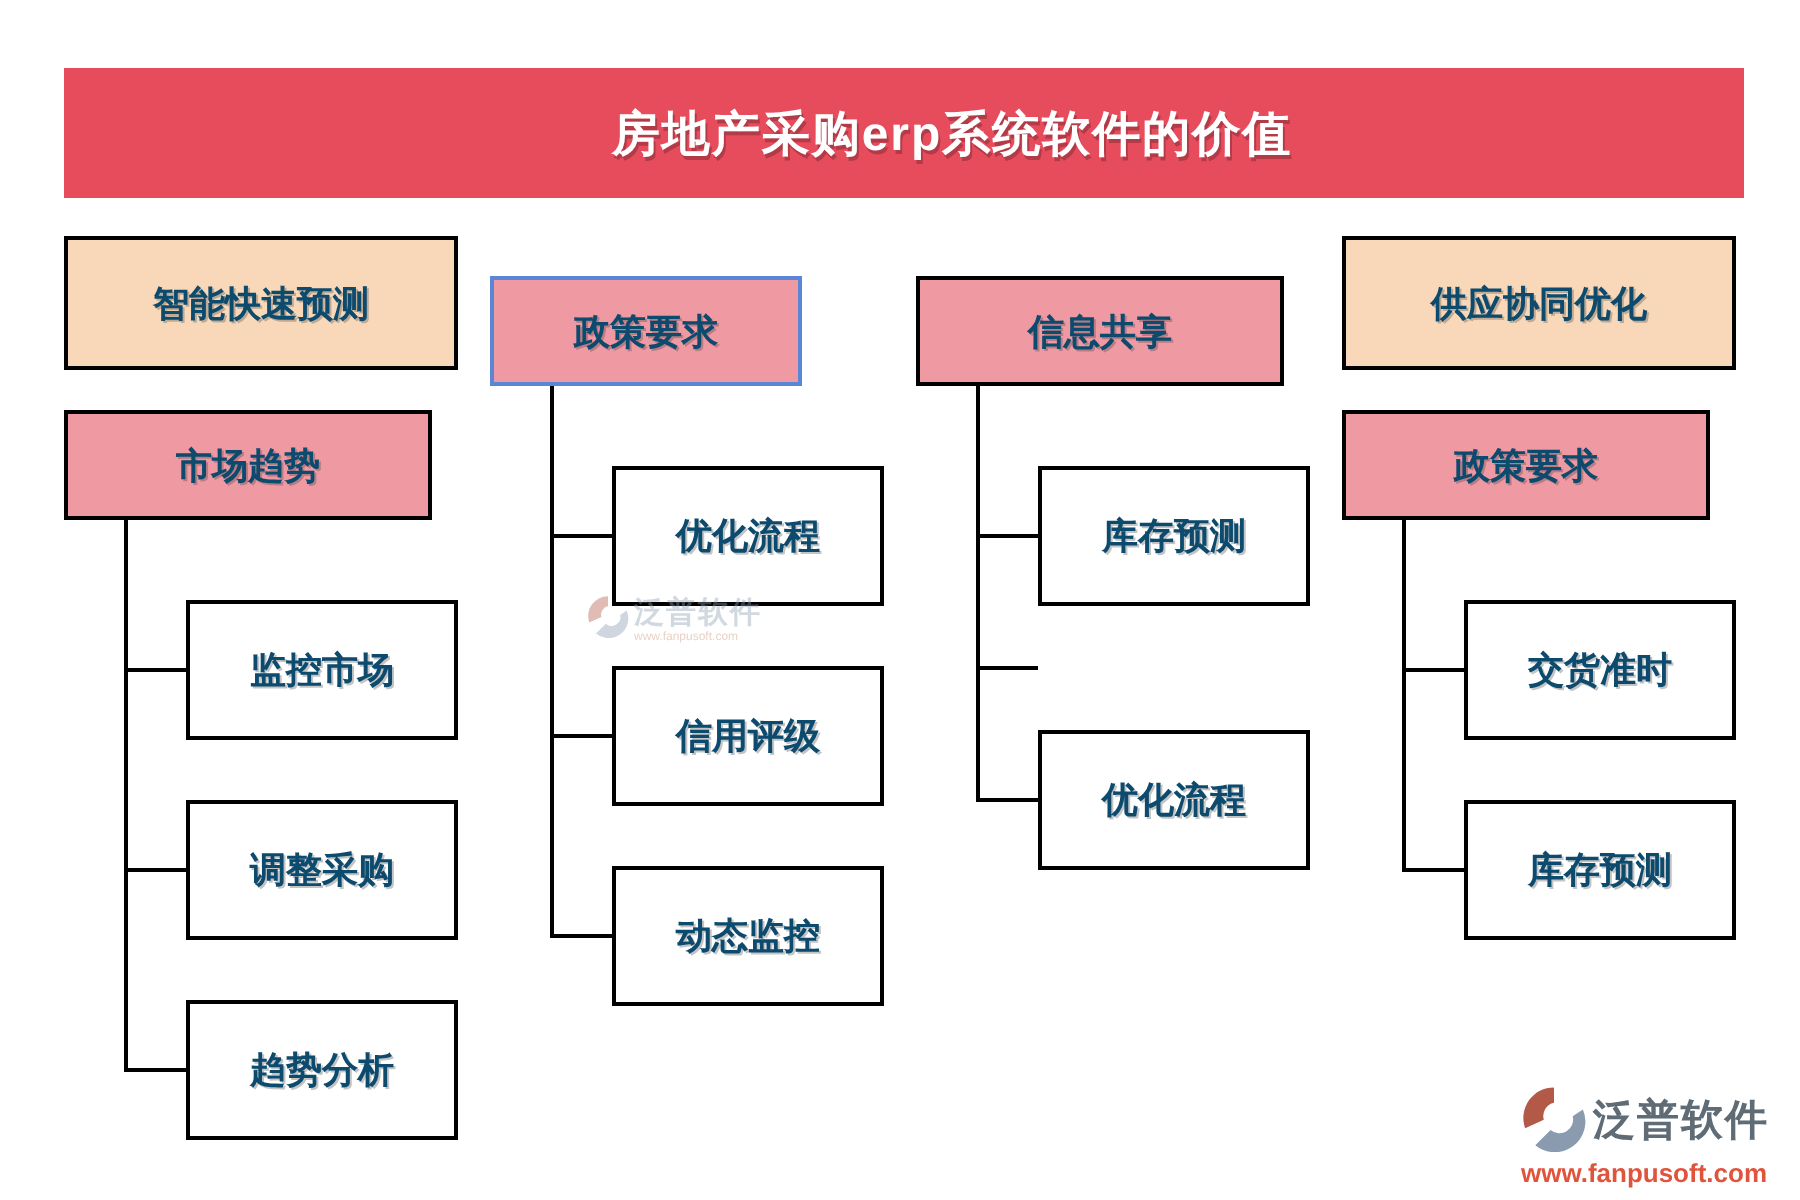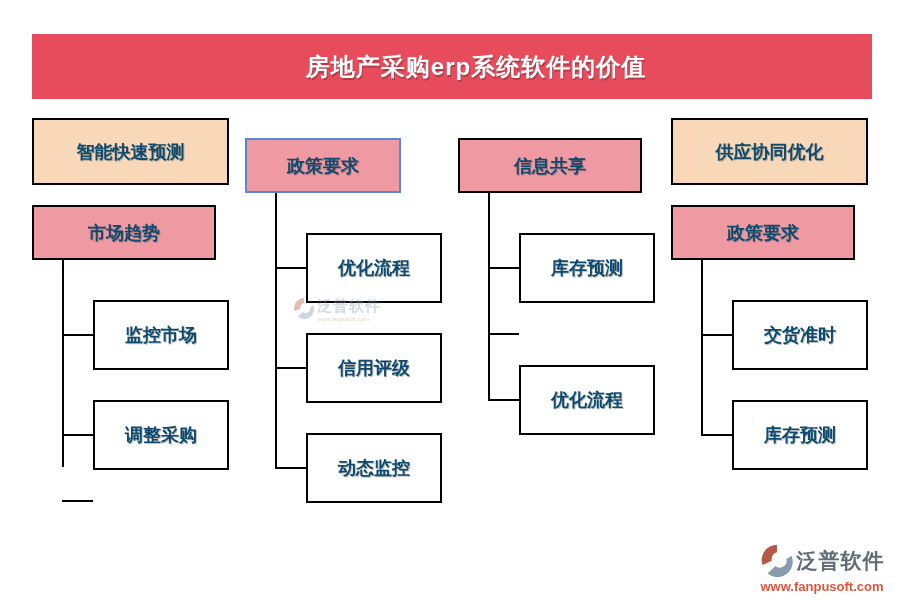--- a/index.html
+++ b/index.html
@@ -76,20 +76,21 @@
         <div class="item">
           <div class="branch"></div>
           <div class="box leaf">监控市场</div>
         </div>
         <div class="item">
           <div class="branch"></div>
           <div class="box leaf">调整采购</div>
         </div>
         <div class="item">
           <div class="branch"></div>
+          <div class="box leaf">趋势分析</div>
         </div>
       </div>
     </div>
 
     <div class="col selected">
       <div class="box sub-box">政策要求</div>
       <div class="items">
         <div class="vline"></div>
         <div class="item">
           <div class="branch"></div>

